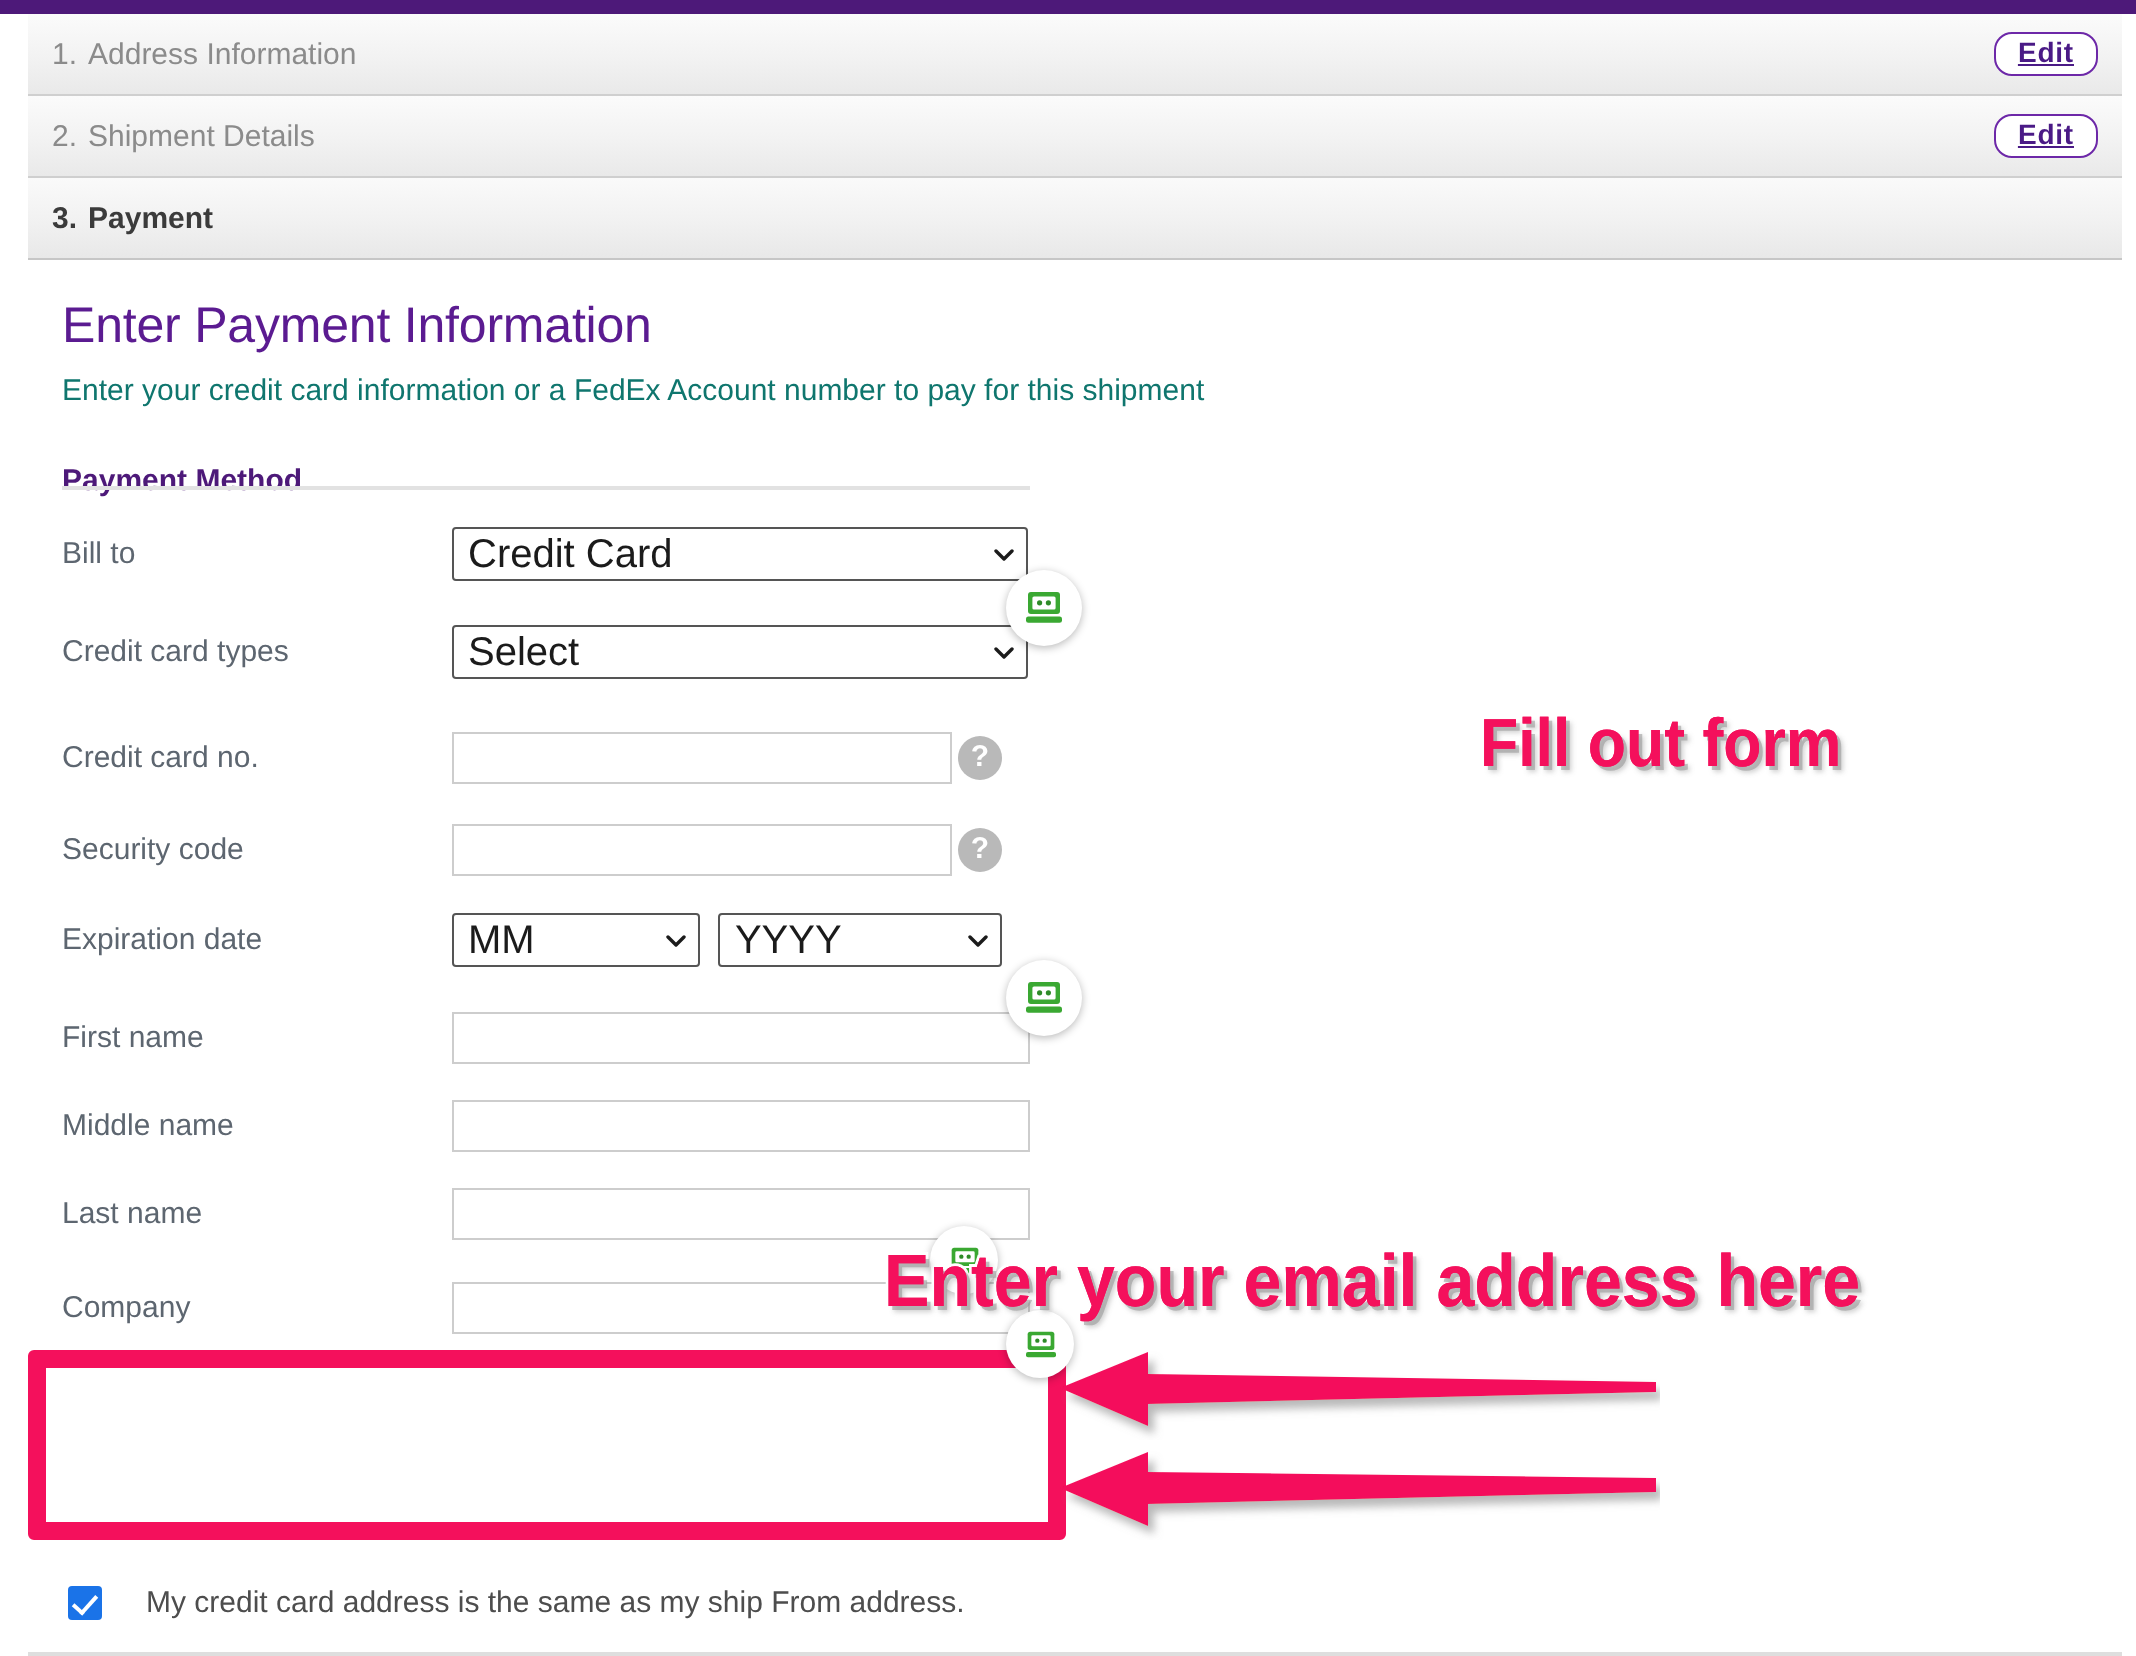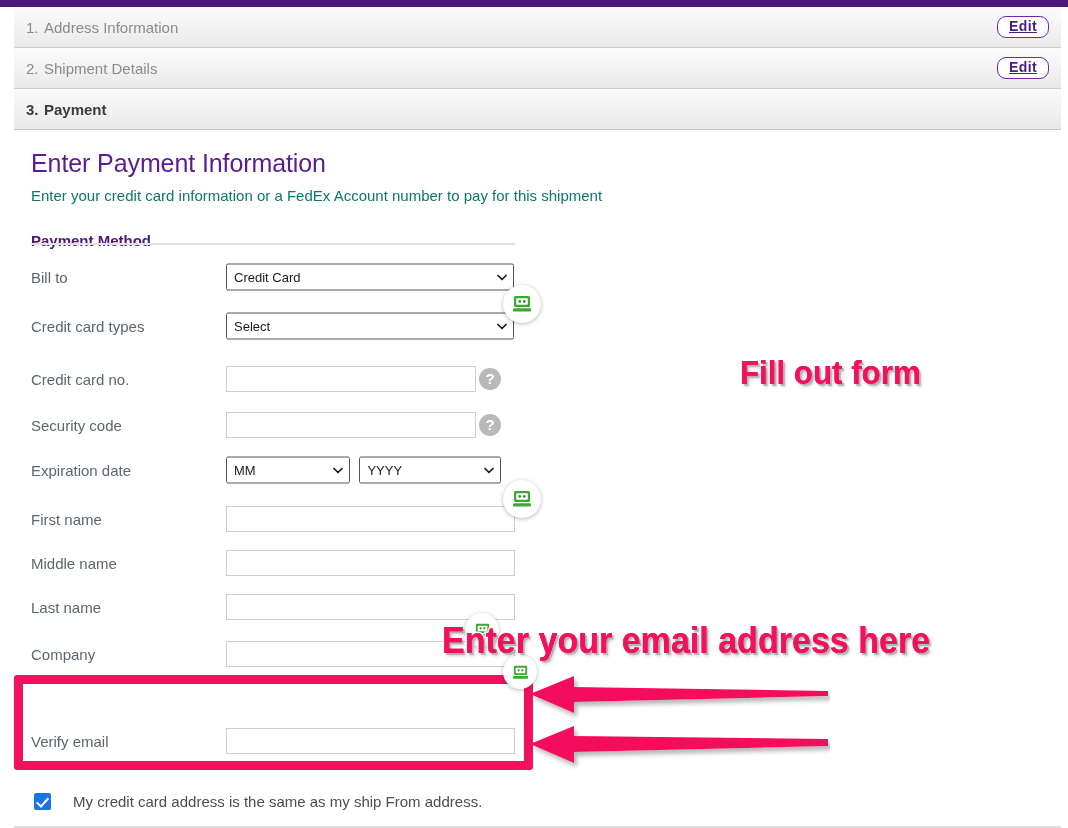--- a/index.html
+++ b/index.html
@@ -135,21 +135,21 @@
   }
   .ctrl {
     position: absolute;
     left: 226px;
     top: 50%;
     transform: translateY(-50%);
   }
 
   select.sel {
     font-family: "Liberation Sans", sans-serif;
-    font-size: 13px;
+    font-size: 20px;
     color: #1b1b1b;
     background: #ffffff;
     border: 1px solid #555555;
     border-radius: 2px;
     height: 27px;
     padding: 2px 11px 2px 7px;
     -webkit-appearance: none;
     appearance: none;
     cursor: pointer;
   }
@@ -412,26 +412,20 @@
     </div>
 
     <div class="frow" style="top:501px;text-decoration:underline;">
       <span class="flabel">Company</span>
       <span class="ctrl">
         <input class="txt" style="width: 289px;" type="text" value="">
       </span>
     </div>
 
 
-    <div class="frow" style="top:588px;">
-      <span class="flabel">Verify email</span>
-      <span class="ctrl">
-        <input class="txt" style="width: 289px;" type="text" value="">
-      </span>
-    </div>
 
   </div>
 
   <div class="pm-badge" style="left:503px; top:285px;">
     <svg class="glyph" viewBox="0 0 20 18">
       <rect x="2" y="1" width="16" height="11" rx="1.5" fill="#3aa832"></rect>
       <rect x="4.2" y="3.2" width="11.6" height="6.6" rx="0.8" fill="#ffffff"></rect>
       <circle cx="7.8" cy="6.4" r="1.3" fill="#2e8b28"></circle>
       <circle cx="12.2" cy="6.4" r="1.3" fill="#2e8b28"></circle>
       <rect x="1" y="13.2" width="18" height="3.2" rx="1.2" fill="#3aa832"></rect>

